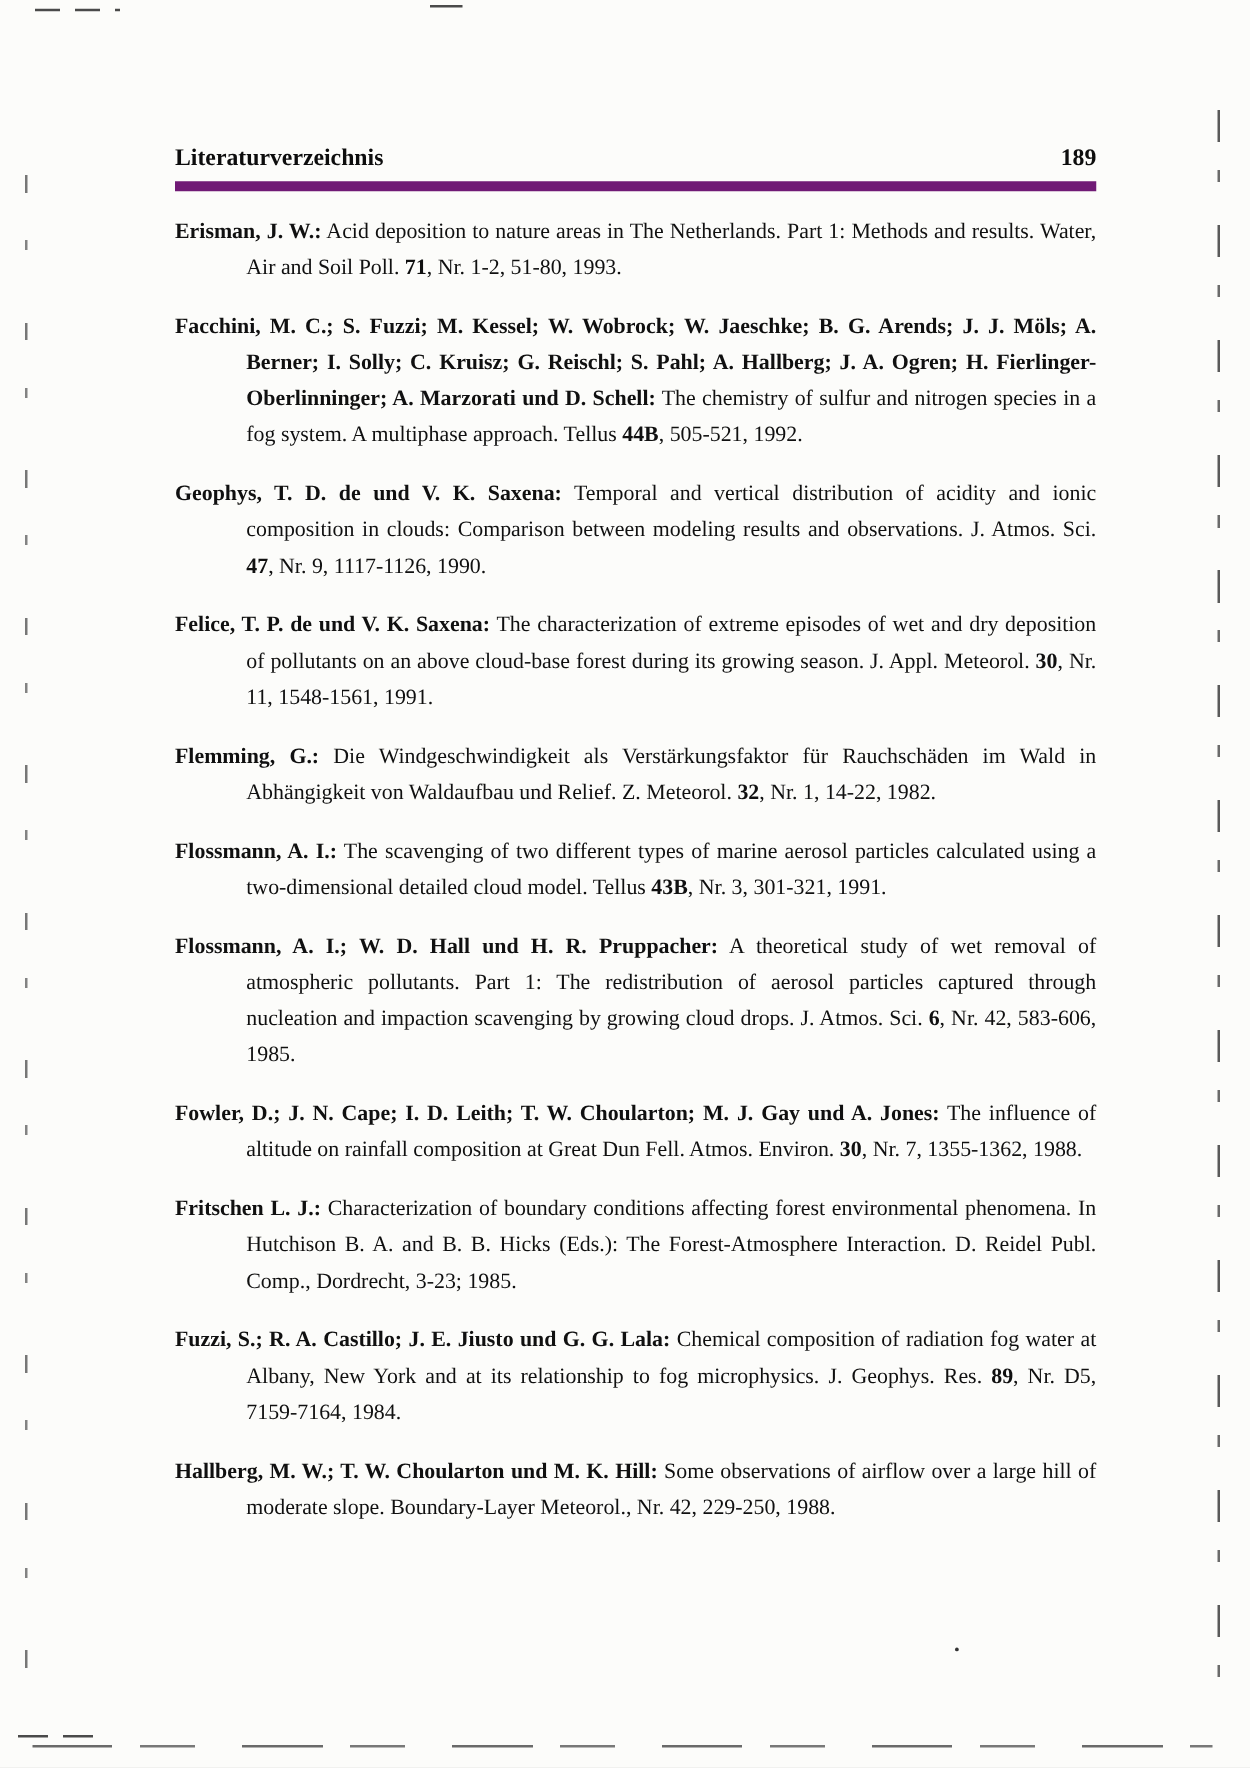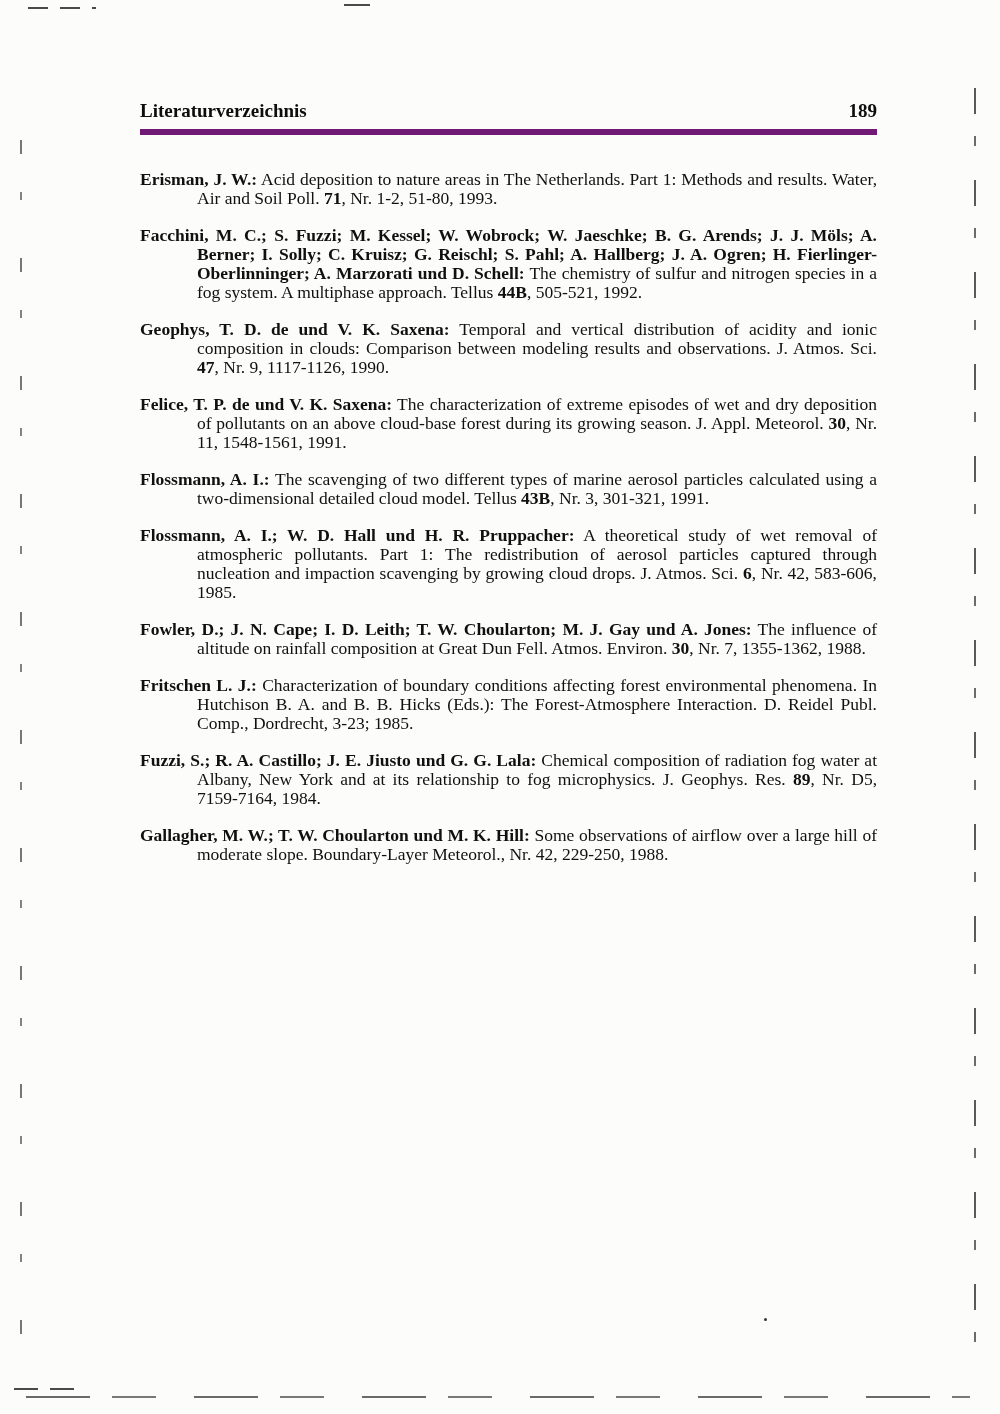--- a/index.html
+++ b/index.html
@@ -14,44 +14,44 @@
     height: 1414px;
     margin: 0 auto;
     background: #fcfcfa;
     color: #0d0d0d;
     overflow: hidden;
   }
   
   .page-header {
     position: absolute;
     left: 140px;
-    top: 100px;
+    top: 116px;
     width: 737px;
     display: flex;
     justify-content: space-between;
     align-items: flex-end;
     font-weight: bold;
     font-size: 19px;
-    border-bottom: 6px solid #701a75;
+    border-bottom: 8px solid #701a75;
     padding-bottom: 7px;
   }
   
   .refs {
     position: absolute;
     left: 140px;
     top: 170px;
     width: 737px;
   }
   .ref {
     margin: 0 0 18px 0;
     padding-left: 57px;
     text-indent: -57px;
     text-align: justify;
     font-size: 17.5px;
-    line-height: 19px;
+    line-height: 29px;
     color: #101010;
   }
   .ref .b { font-weight: bold; }
   .ref .r { font-weight: normal; }
   
   .artifact { position: absolute; pointer-events: none; }
   .v-dash-left {
     left: 20px; top: 140px; height: 1210px; width: 2px;
     background: repeating-linear-gradient(to bottom,
       #4a4a4a 0 14px, transparent 14px 52px,
@@ -107,21 +107,22 @@
   <header class="page-header">
     <span>Literaturverzeichnis</span>
     <span>189</span>
   </header>
 
   <main class="refs" id="reference-list">
       <p class="ref"><span class="b">Erisman, J. W.:</span><span class="r"> Acid deposition to nature areas in The Netherlands. Part 1: Methods and results. Water, Air and Soil Poll. </span><span class="b">71</span><span class="r">, Nr. 1-2, 51-80, 1993.</span></p>
       <p class="ref"><span class="b">Facchini, M. C.; S. Fuzzi; M. Kessel; W. Wobrock; W. Jaeschke; B. G. Arends; J. J. Möls; A. Berner; I. Solly; C. Kruisz; G. Reischl; S. Pahl; A. Hallberg; J. A. Ogren; H. Fierlinger-Oberlinninger; A. Marzorati und D. Schell:</span><span class="r"> The chemistry of sulfur and nitrogen species in a fog system. A multiphase approach. Tellus </span><span class="b">44B</span><span class="r">, 505-521, 1992.</span></p>
       <p class="ref"><span class="b">Geophys, T. D. de und V. K. Saxena:</span><span class="r"> Temporal and vertical distribution of acidity and ionic composition in clouds: Comparison between modeling results and observations. J. Atmos. Sci. </span><span class="b">47</span><span class="r">, Nr. 9, 1117-1126, 1990.</span></p>
       <p class="ref"><span class="b">Felice, T. P. de und V. K. Saxena:</span><span class="r"> The characterization of extreme episodes of wet and dry deposition of pollutants on an above cloud-base forest during its growing season. J. Appl. Meteorol. </span><span class="b">30</span><span class="r">, Nr. 11, 1548-1561, 1991.</span></p>
+      <p class="ref"><span class="b">Flemming, G.:</span><span class="r"> Die Windgeschwindigkeit als Verstärkungsfaktor für Rauchschäden im Wald in Abhängigkeit von Waldaufbau und Relief. Z. Meteorol. </span><span class="b">32</span><span class="r">, Nr. 1, 14-22, 1982.</span></p>
       <p class="ref"><span class="b">Flossmann, A. I.:</span><span class="r"> The scavenging of two different types of marine aerosol particles calculated using a two-dimensional detailed cloud model. Tellus </span><span class="b">43B</span><span class="r">, Nr. 3, 301-321, 1991.</span></p>
       <p class="ref"><span class="b">Flossmann, A. I.; W. D. Hall und H. R. Pruppacher:</span><span class="r"> A theoretical study of wet removal of atmospheric pollutants. Part 1: The redistribution of aerosol particles captured through nucleation and impaction scavenging by growing cloud drops. J. Atmos. Sci. </span><span class="b">6</span><span class="r">, Nr. 42, 583-606, 1985.</span></p>
       <p class="ref"><span class="b">Fowler, D.; J. N. Cape; I. D. Leith; T. W. Choularton; M. J. Gay und A. Jones:</span><span class="r"> The influence of altitude on rainfall composition at Great Dun Fell. Atmos. Environ. </span><span class="b">30</span><span class="r">, Nr. 7, 1355-1362, 1988.</span></p>
       <p class="ref"><span class="b">Fritschen L. J.:</span><span class="r"> Characterization of boundary conditions affecting forest environmental phenomena. In Hutchison B. A. and B. B. Hicks (Eds.): The Forest-Atmosphere Interaction. D. Reidel Publ. Comp., Dordrecht, 3-23; 1985.</span></p>
       <p class="ref"><span class="b">Fuzzi, S.; R. A. Castillo; J. E. Jiusto und G. G. Lala:</span><span class="r"> Chemical composition of radiation fog water at Albany, New York and at its relationship to fog microphysics. J. Geophys. Res. </span><span class="b">89</span><span class="r">, Nr. D5, 7159-7164, 1984.</span></p>
-      <p class="ref"><span class="b">Gallagher, M. W.; T. W. Choularton und M. K. Hill:</span><span class="r"> Some observations of airflow over a large hill of moderate slope. Boundary-Layer Meteorol., Nr. 42, 229-250, 1988.</span></p>
+      <p class="ref"><span class="b">Hallberg, M. W.; T. W. Choularton und M. K. Hill:</span><span class="r"> Some observations of airflow over a large hill of moderate slope. Boundary-Layer Meteorol., Nr. 42, 229-250, 1988.</span></p>
     </main>
 
 </div>
 
 </body></html>

